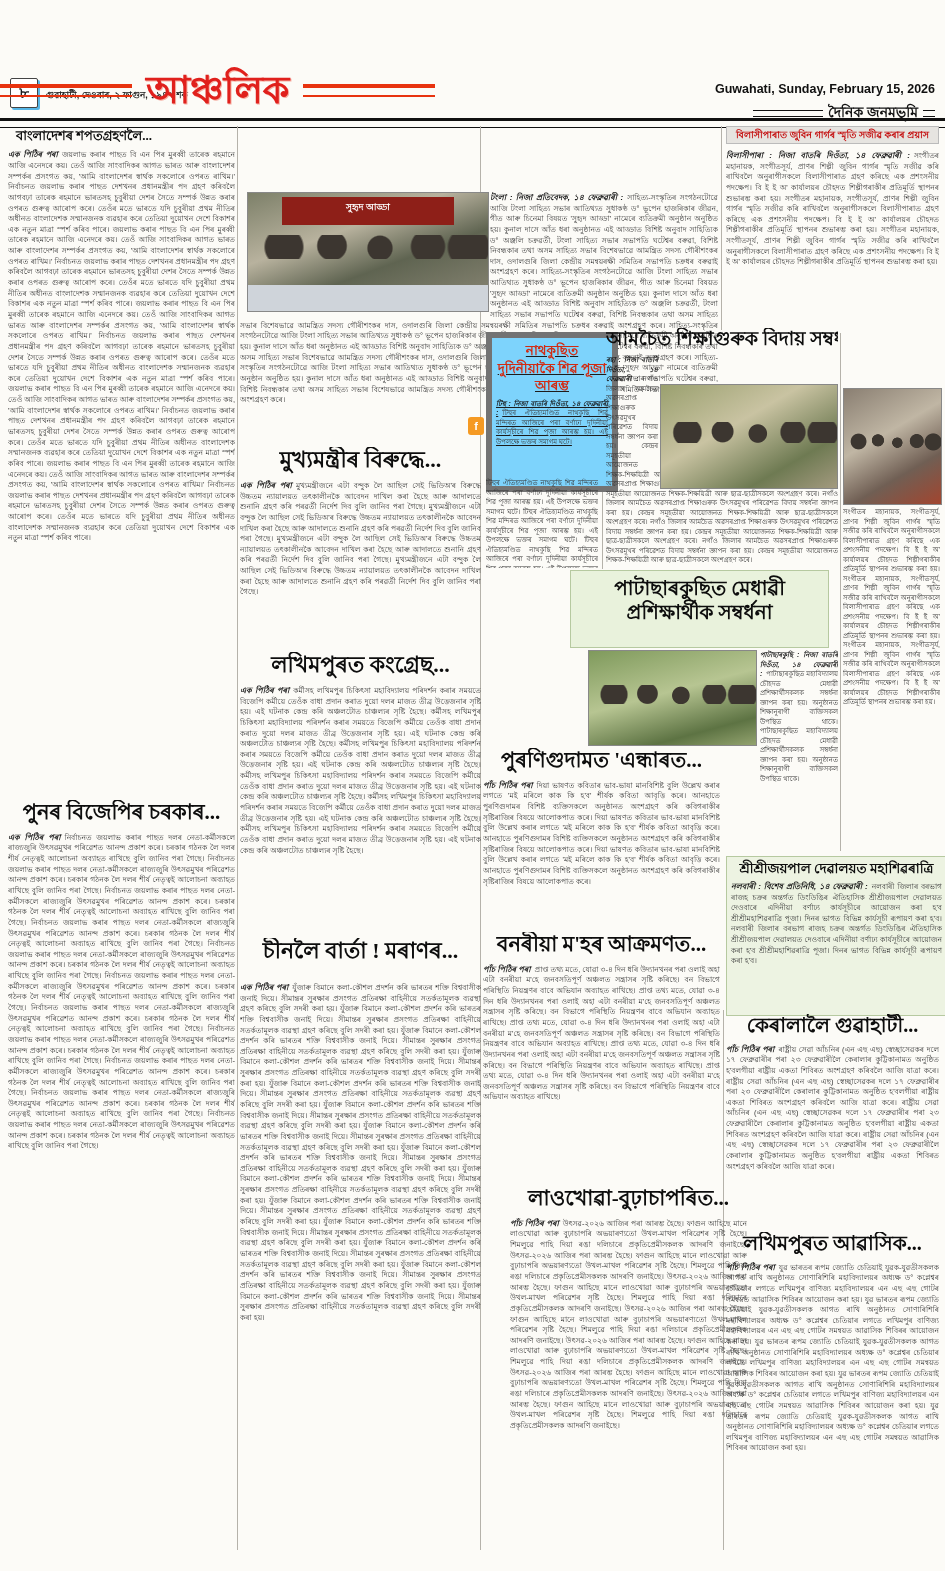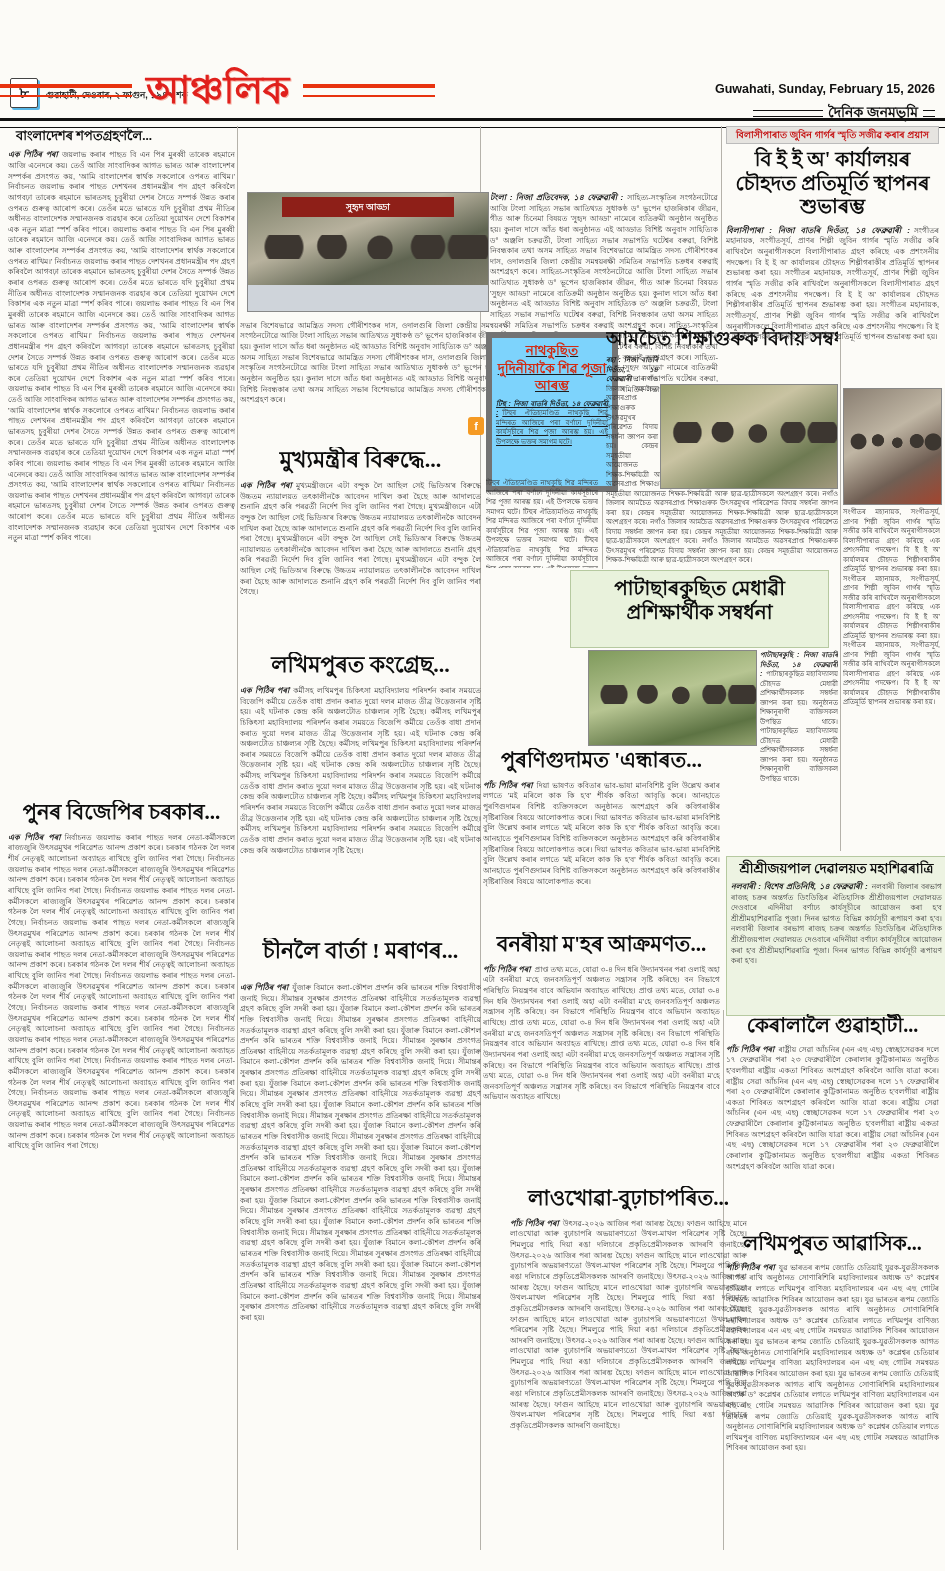--- a/index.html
+++ b/index.html
@@ -24,21 +24,21 @@
   .hl.left{text-align:left;}
   .byline{font-weight:bold;font-style:italic;font-size:8px;color:#111;margin-right:4px;}
   .body-txt{font-size:7.5px;line-height:1.42;text-align:justify;color:#333;}
   .body-txt.tiny{font-size:6.8px;line-height:1.4;}
   .kicker{background:#e6e4e0;color:#c40f0f;font-weight:bold;font-size:9.5px;text-align:center;
           line-height:16px;height:16px;border:1px solid #bbb;}
   .vrule{width:1px;background:#b5b2aa;}
   
   .photo{position:absolute;overflow:hidden;border:1px solid #888;}
   .ph1{background:linear-gradient(160deg,#7d8069 0%,#b8b29e 35%,#5f6451 60%,#8e8a79 100%);}
-  .ph1 .banner{position:absolute;top:4px;left:14%;width:72%;height:20px;background:#8e1f18;color:#fff;
+  .ph1 .banner{position:absolute;top:4px;left:14%;width:72%;height:28px;background:#8e1f18;color:#fff;
                font-size:9px;font-weight:bold;text-align:center;line-height:20px;}
   .ph1 .tablecloth{position:absolute;bottom:0;left:0;width:100%;height:26px;background:#cfd4da;}
   .ph2{background:linear-gradient(150deg,#9aa06f 0%,#c9c3a2 40%,#6e7a52 75%,#a39a7f 100%);}
   .ph3{background:linear-gradient(165deg,#7f9a5c 0%,#b7c592 45%,#5d7343 80%,#93a36f 100%);}
   .ph4{background:linear-gradient(150deg,#8a7f72 0%,#c0b6a4 40%,#705f54 70%,#a2452f 100%);}
   .heads{position:absolute;left:0;top:36%;width:100%;height:20%;
          background:radial-gradient(circle at 15% 50%,#3c3630 9%,transparent 10%),
                     radial-gradient(circle at 35% 45%,#3c3630 9%,transparent 10%),
                     radial-gradient(circle at 55% 55%,#3c3630 9%,transparent 10%),
                     radial-gradient(circle at 75% 48%,#3c3630 9%,transparent 10%),
@@ -180,21 +180,20 @@
 
   <div class="abs" style="left:483px;top:1186px;width:237px;height:362px;margin-left:27px;">
     <div class="hl" style="font-size:21px;white-space:nowrap;">লাওখোৱা-বুঢ়াচাপৰিত...</div>
     <div class="body-txt" style="margin-top:7px;">
       <span class="byline">পাঁচ পিঠিৰ পৰা</span><span>উৎসৱ-২০২৬ আজিৰ পৰা আৰম্ভ হৈছে। ফাগুন আহিছে মানে লাওখোৱা আৰু বুঢ়াচাপৰি অভয়াৰণ্যতো উখল-মাখল পৰিৱেশৰ সৃষ্টি হৈছে। শিমলুৱে পাহি দিয়া ৰঙা দলিচাৰে প্ৰকৃতিপ্ৰেমীসকলক আদৰণি জনাইছে। উৎসৱ-২০২৬ আজিৰ পৰা আৰম্ভ হৈছে। ফাগুন আহিছে মানে লাওখোৱা আৰু বুঢ়াচাপৰি অভয়াৰণ্যতো উখল-মাখল পৰিৱেশৰ সৃষ্টি হৈছে। শিমলুৱে পাহি দিয়া ৰঙা দলিচাৰে প্ৰকৃতিপ্ৰেমীসকলক আদৰণি জনাইছে। উৎসৱ-২০২৬ আজিৰ পৰা আৰম্ভ হৈছে। ফাগুন আহিছে মানে লাওখোৱা আৰু বুঢ়াচাপৰি অভয়াৰণ্যতো উখল-মাখল পৰিৱেশৰ সৃষ্টি হৈছে। শিমলুৱে পাহি দিয়া ৰঙা দলিচাৰে প্ৰকৃতিপ্ৰেমীসকলক আদৰণি জনাইছে। উৎসৱ-২০২৬ আজিৰ পৰা আৰম্ভ হৈছে। ফাগুন আহিছে মানে লাওখোৱা আৰু বুঢ়াচাপৰি অভয়াৰণ্যতো উখল-মাখল পৰিৱেশৰ সৃষ্টি হৈছে। শিমলুৱে পাহি দিয়া ৰঙা দলিচাৰে প্ৰকৃতিপ্ৰেমীসকলক আদৰণি জনাইছে। উৎসৱ-২০২৬ আজিৰ পৰা আৰম্ভ হৈছে। ফাগুন আহিছে মানে লাওখোৱা আৰু বুঢ়াচাপৰি অভয়াৰণ্যতো উখল-মাখল পৰিৱেশৰ সৃষ্টি হৈছে। শিমলুৱে পাহি দিয়া ৰঙা দলিচাৰে প্ৰকৃতিপ্ৰেমীসকলক আদৰণি জনাইছে। উৎসৱ-২০২৬ আজিৰ পৰা আৰম্ভ হৈছে। ফাগুন আহিছে মানে লাওখোৱা আৰু বুঢ়াচাপৰি অভয়াৰণ্যতো উখল-মাখল পৰিৱেশৰ সৃষ্টি হৈছে। শিমলুৱে পাহি দিয়া ৰঙা দলিচাৰে প্ৰকৃতিপ্ৰেমীসকলক আদৰণি জনাইছে। উৎসৱ-২০২৬ আজিৰ পৰা আৰম্ভ হৈছে। ফাগুন আহিছে মানে লাওখোৱা আৰু বুঢ়াচাপৰি অভয়াৰণ্যতো উখল-মাখল পৰিৱেশৰ সৃষ্টি হৈছে। শিমলুৱে পাহি দিয়া ৰঙা দলিচাৰে প্ৰকৃতিপ্ৰেমীসকলক আদৰণি জনাইছে। </span>
     </div>
   </div>
 
   <div class="abs" style="left:726px;top:126px;width:213px;height:262px;">
     <div class="kicker">বিলাসীপাৰাত জুবিন গাৰ্গৰ স্মৃতি সজীৱ কৰাৰ প্ৰয়াস</div>
-    <div class="hl" style="font-size:20px;margin-top:4px;">বি ই ই অ' কাৰ্যালয়ৰ চৌহদত প্ৰতিমূৰ্তি স্থাপনৰ শুভাৰম্ভ</div>
     <div class="body-txt" style="margin-top:6px;">
       <span class="byline">বিলাসীপাৰা : নিজা বাতৰি দিওঁতা, ১৪ ফেব্ৰুৱাৰী :</span><span>সংগীতৰ মহানায়ক, সংগীতসূৰ্য, প্ৰাণৰ শিল্পী জুবিন গাৰ্গৰ স্মৃতি সজীৱ কৰি ৰাখিবলৈ অনুৰাগীসকলে বিলাসীপাৰাত গ্ৰহণ কৰিছে এক প্ৰশংসনীয় পদক্ষেপ। বি ই ই অ' কাৰ্যালয়ৰ চৌহদত শিল্পীগৰাকীৰ প্ৰতিমূৰ্তি স্থাপনৰ শুভাৰম্ভ কৰা হয়। সংগীতৰ মহানায়ক, সংগীতসূৰ্য, প্ৰাণৰ শিল্পী জুবিন গাৰ্গৰ স্মৃতি সজীৱ কৰি ৰাখিবলৈ অনুৰাগীসকলে বিলাসীপাৰাত গ্ৰহণ কৰিছে এক প্ৰশংসনীয় পদক্ষেপ। বি ই ই অ' কাৰ্যালয়ৰ চৌহদত শিল্পীগৰাকীৰ প্ৰতিমূৰ্তি স্থাপনৰ শুভাৰম্ভ কৰা হয়। সংগীতৰ মহানায়ক, সংগীতসূৰ্য, প্ৰাণৰ শিল্পী জুবিন গাৰ্গৰ স্মৃতি সজীৱ কৰি ৰাখিবলৈ অনুৰাগীসকলে বিলাসীপাৰাত গ্ৰহণ কৰিছে এক প্ৰশংসনীয় পদক্ষেপ। বি ই ই অ' কাৰ্যালয়ৰ চৌহদত শিল্পীগৰাকীৰ প্ৰতিমূৰ্তি স্থাপনৰ শুভাৰম্ভ কৰা হয়। </span>
     </div>
   </div>
   <div class="photo ph4" style="left:843px;top:388px;width:97px;height:115px;">
     <div class="heads"></div>
   </div>
   <div class="abs body-txt tiny" style="left:843px;top:507px;width:97px;height:345px;">
     <span>সংগীতৰ মহানায়ক, সংগীতসূৰ্য, প্ৰাণৰ শিল্পী জুবিন গাৰ্গৰ স্মৃতি সজীৱ কৰি ৰাখিবলৈ অনুৰাগীসকলে বিলাসীপাৰাত গ্ৰহণ কৰিছে এক প্ৰশংসনীয় পদক্ষেপ। বি ই ই অ' কাৰ্যালয়ৰ চৌহদত শিল্পীগৰাকীৰ প্ৰতিমূৰ্তি স্থাপনৰ শুভাৰম্ভ কৰা হয়। সংগীতৰ মহানায়ক, সংগীতসূৰ্য, প্ৰাণৰ শিল্পী জুবিন গাৰ্গৰ স্মৃতি সজীৱ কৰি ৰাখিবলৈ অনুৰাগীসকলে বিলাসীপাৰাত গ্ৰহণ কৰিছে এক প্ৰশংসনীয় পদক্ষেপ। বি ই ই অ' কাৰ্যালয়ৰ চৌহদত শিল্পীগৰাকীৰ প্ৰতিমূৰ্তি স্থাপনৰ শুভাৰম্ভ কৰা হয়। সংগীতৰ মহানায়ক, সংগীতসূৰ্য, প্ৰাণৰ শিল্পী জুবিন গাৰ্গৰ স্মৃতি সজীৱ কৰি ৰাখিবলৈ অনুৰাগীসকলে বিলাসীপাৰাত গ্ৰহণ কৰিছে এক প্ৰশংসনীয় পদক্ষেপ। বি ই ই অ' কাৰ্যালয়ৰ চৌহদত শিল্পীগৰাকীৰ প্ৰতিমূৰ্তি স্থাপনৰ শুভাৰম্ভ কৰা হয়। </span>
   </div>

